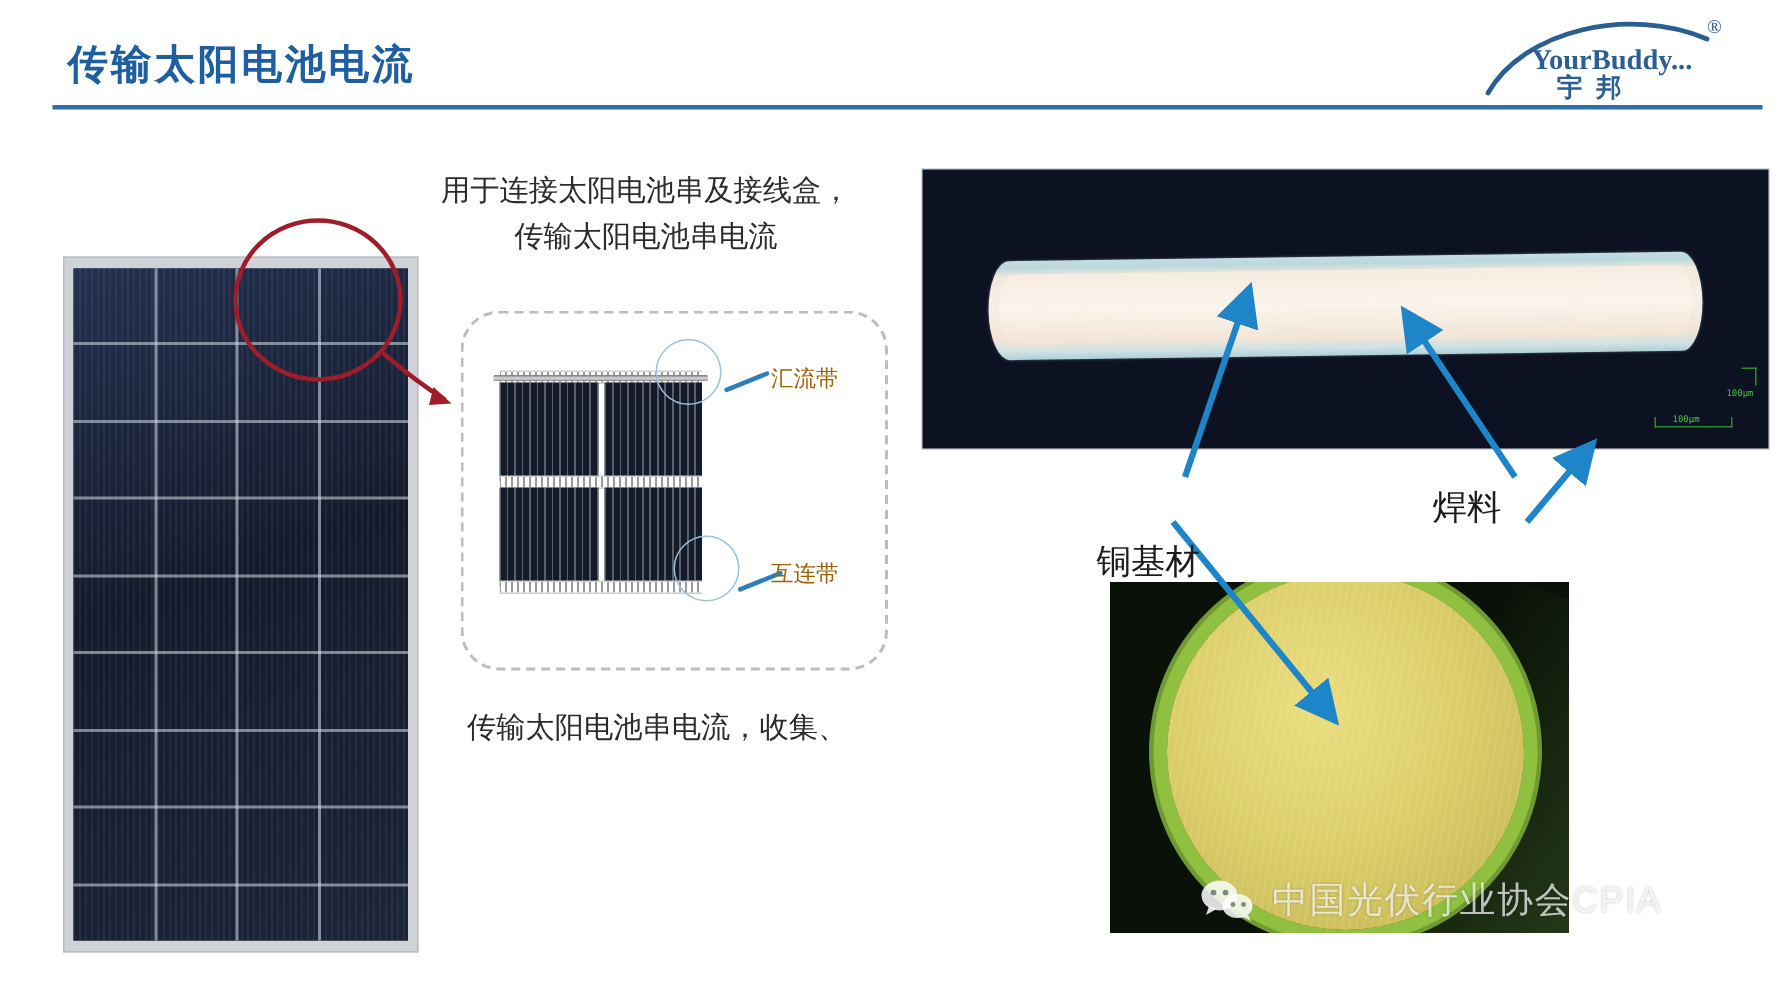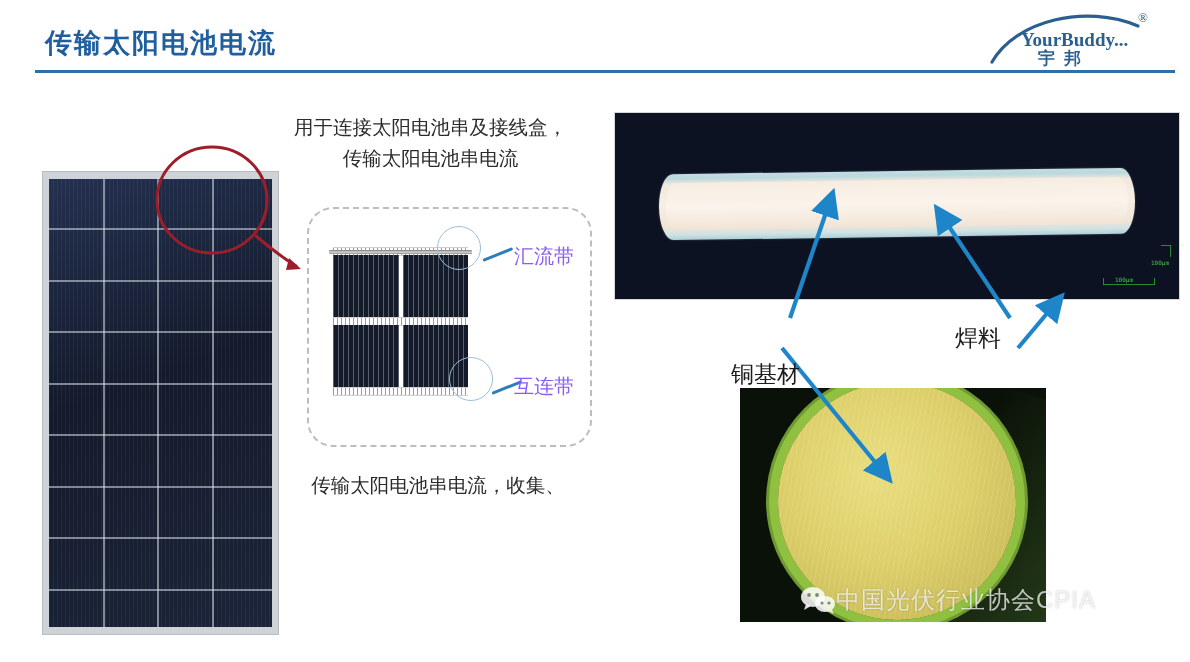--- a/index.html
+++ b/index.html
@@ -98,21 +98,21 @@
     border-radius:1px;
   }
   .hl-circle{
     position:absolute;border:1.6px solid #9cc0da;border-radius:50%;
   }
   .hl-circle.c1{left:128px;top:17px;width:42px;height:42px;}
   .hl-circle.c2{left:140px;top:148px;width:42px;height:42px;}
   .lead{position:absolute;height:3px;background:#2e7fb8;transform-origin:left center;border-radius:2px;}
   .lead.l1{left:174px;top:50px;width:32px;transform:rotate(-22deg);}
   .lead.l2{left:183px;top:183px;width:32px;transform:rotate(-22deg);}
-  .dlabel{position:absolute;font-size:20px;color:#8b5cf6;white-space:nowrap;}
+  .dlabel{position:absolute;font-size:15px;color:#a16207;white-space:nowrap;}
   .dlabel.d1{left:205px;top:34px;}
   .dlabel.d2{left:205px;top:164px;}
 
   
   .photo-top{
     position:absolute;left:614px;top:112px;width:566px;height:188px;
     background:#0c1222;overflow:hidden;
     border:1px solid #d7d7d7;box-sizing:border-box;
   }
   .ribbon{
@@ -154,21 +154,21 @@
 
   
   .arrows{position:absolute;left:600px;top:100px;width:590px;height:540px;pointer-events:none;}
   .rlabel{position:absolute;font-size:23px;color:#1c1c1c;white-space:nowrap;}
   .rlabel.copper{left:731px;top:323px;margin-top:36px;}
   .rlabel.solder{left:955px;top:323px;}
 
   
   .watermark{
     position:absolute;left:800px;top:584px;
-    display:flex;align-items:center;gap:0;
+    display:flex;align-items:center;gap:12px;
     color:rgba(255,255,255,.72);font-size:24px;letter-spacing:1px;
     text-shadow:0 0 2px rgba(0,0,0,.25);
   }
   .wm-text{white-space:nowrap;}
 </style>
 </head>
 <body>
 
 <div class="slide">
 

